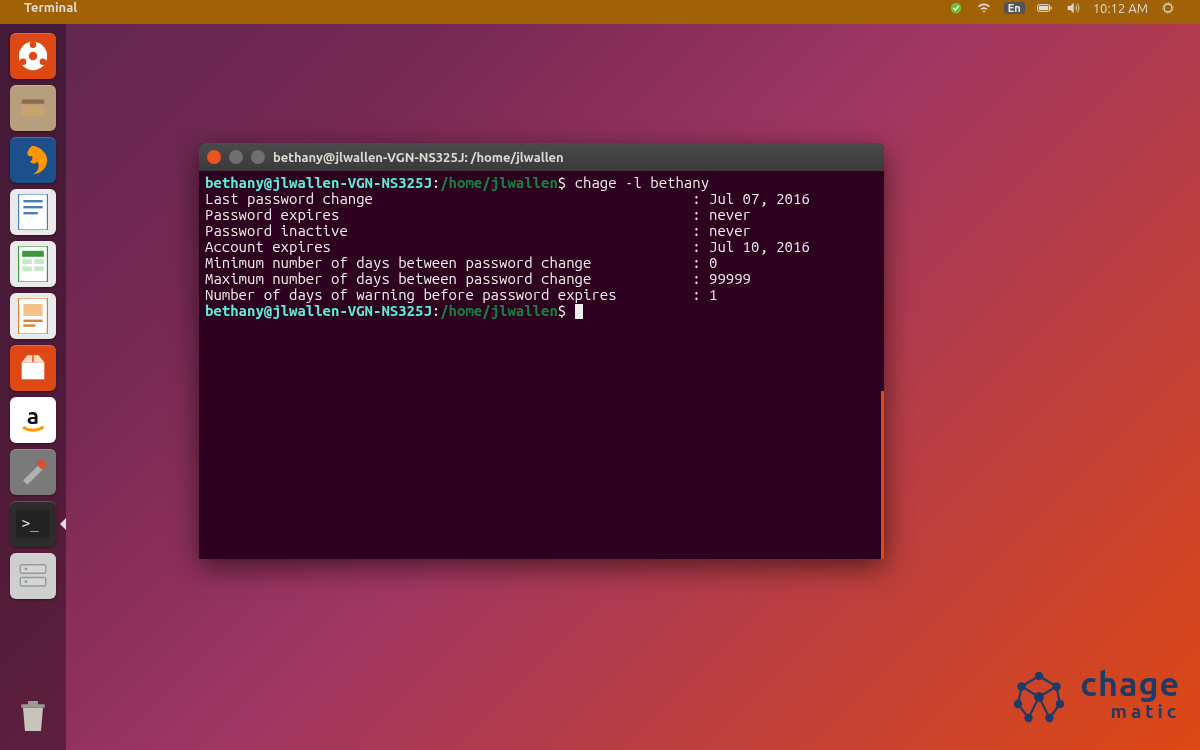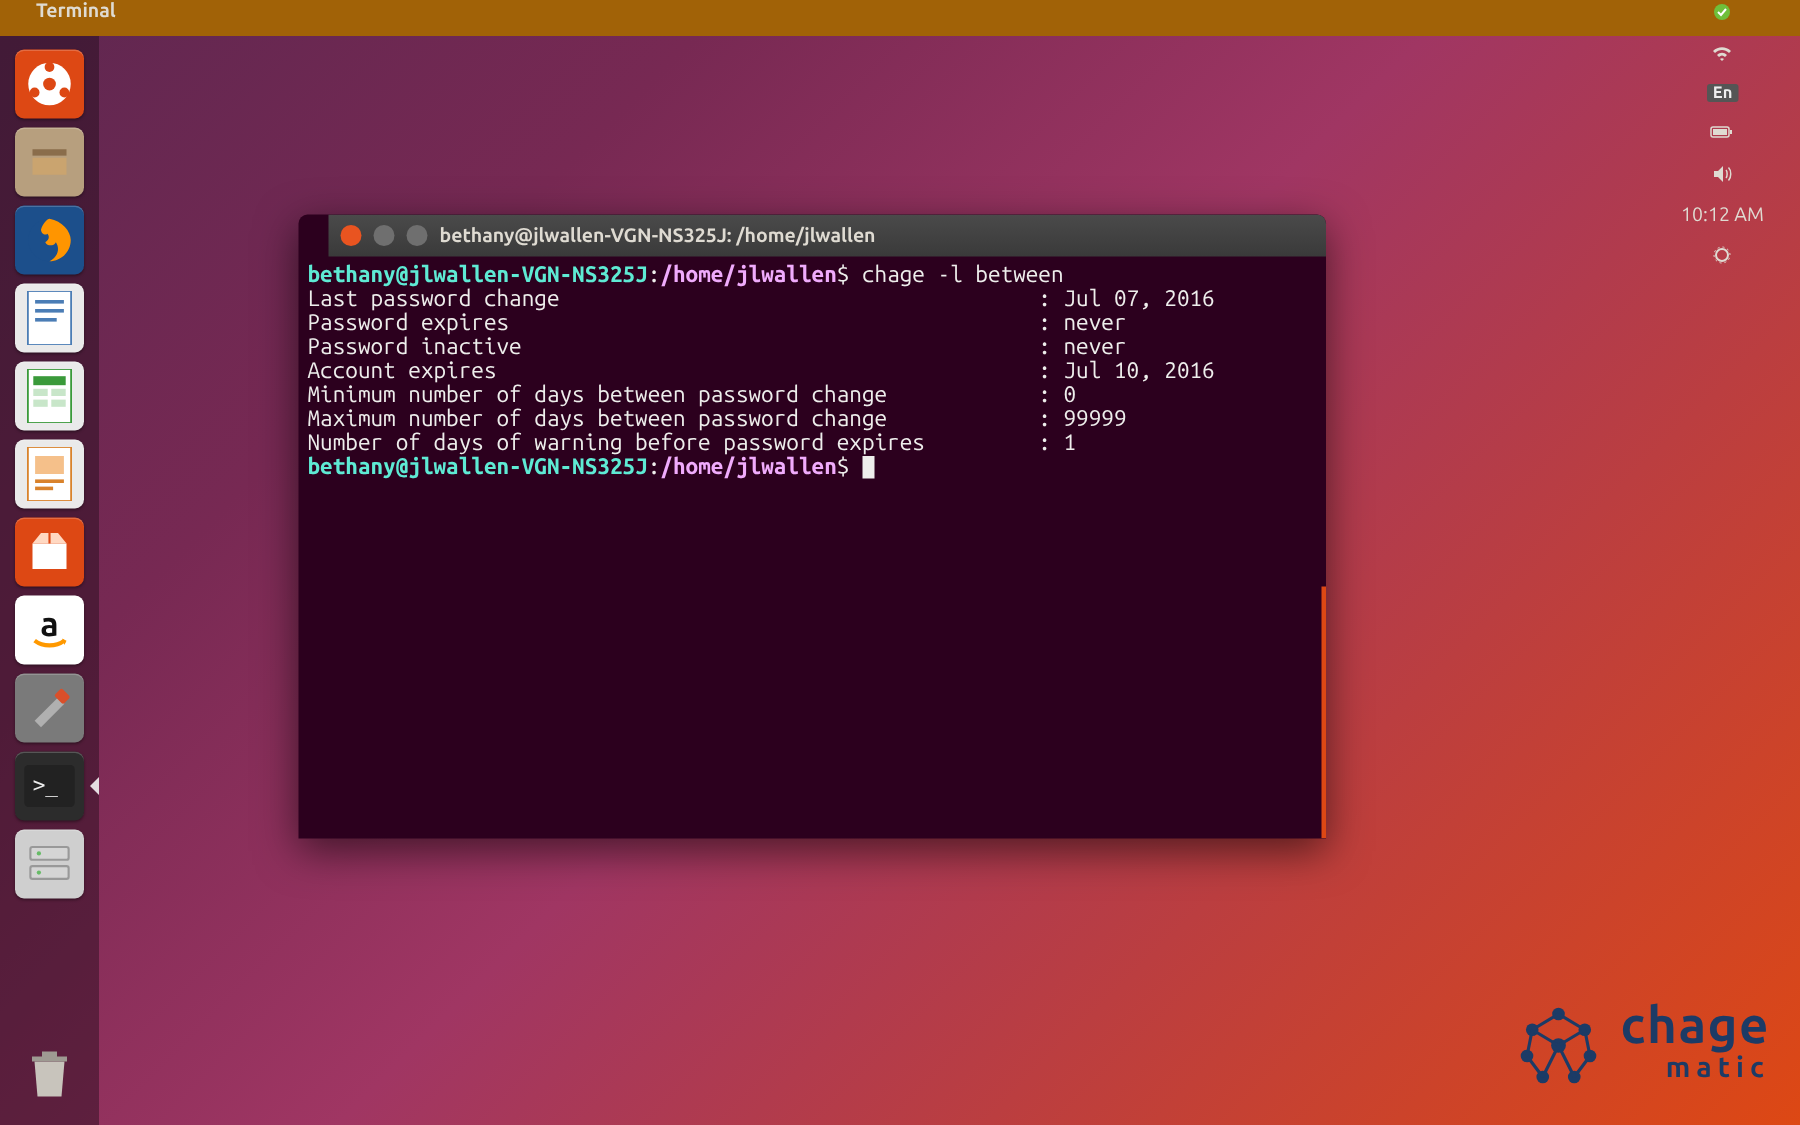--- a/index.html
+++ b/index.html
@@ -12,21 +12,21 @@
 
 
 .menubar {
   position: absolute; top: 0; left: 0; right: 0; height: 24px;
   background: #a16207; color: #dfdbd2;
   display: flex; align-items: flex-start; padding: 0 24px;
   font-size: 13px;
 }
 .menubar .app-label { font-weight: bold; }
 .menubar .spacer { flex: 1; }
-.menubar .tray { display: flex; align-items: center; gap: 12px; flex-direction: column; }
+.menubar .tray { display: flex; align-items: center; gap: 12px; }
 .menubar .tray > * { display: flex; align-items: center; }
 .lang-badge {
   background: #555; border-radius: 2px; padding: 0 4px;
   font-size: 11px; color: #eee; font-weight: bold;
 }
 .tray svg { width: 16px; height: 16px; fill: #dfdbd2; }
 
 
 .launcher {
   position: absolute; top: 24px; left: 0; bottom: 0; width: 66px;
@@ -61,39 +61,39 @@
   width: 685px; height: 416px;
   background: #2c001e;
   border-radius: 6px 6px 0 0;
   box-shadow: 0 8px 28px rgba(0,0,0,0.55);
   display: flex; flex-direction: column;
   overflow: hidden;
 }
 .titlebar {
   height: 28px; background: linear-gradient(#4a4a4a, #3a3a3a);
   display: flex; align-items: center; padding: 0 8px; gap: 8px;
-  color: #dfdbd2; font-size: 13px; font-weight: bold; margin-left: 20px;
+  color: #dfdbd2; font-size: 13px; font-weight: bold;
 }
 .win-btn { width: 14px; height: 14px; border-radius: 50%; }
 .win-close { background: #e95420; }
 .win-min { background: #6f6f6f; }
 .win-max { background: #6f6f6f; }
 .terminal-body {
   flex: 1; padding: 4px 6px;
   font-family: "Ubuntu Mono", "DejaVu Sans Mono", monospace;
   font-size: 15px; line-height: 16px; color: #eeeeec;
   white-space: pre; overflow: hidden;
   position: relative;
 }
 .terminal-body .scroll-edge {
   position: absolute; right: 0; top: 220px; bottom: 0; width: 3px;
   background: #dd4814;
 }
 .ps-user { color: #5eead4; font-weight: bold; }
-.ps-path { color: #f0abfc; font-weight: bold; }
+.ps-path { color: #15803d; font-weight: bold; }
 .ps-cmd  { color: #eeeeec; }
 .cursor {
   display: inline-block; width: 8px; height: 15px;
   background: #eeeeec; vertical-align: text-bottom;
 }
 
 
 .watermark {
   position: absolute; right: 20px; bottom: 18px;
   display: flex; align-items: center; gap: 6px;
@@ -258,21 +258,21 @@
   </div>
 </div>
 
 <div class="terminal-window">
   <div class="titlebar">
     <span class="win-btn win-close"></span>
     <span class="win-btn win-min"></span>
     <span class="win-btn win-max"></span>
     <span>bethany@jlwallen-VGN-NS325J: /home/jlwallen</span>
   </div>
-  <div class="terminal-body" id="terminal-body"><span class="ps-user">bethany@jlwallen-VGN-NS325J</span><span class="ps-cmd">:</span><span class="ps-path">/home/jlwallen</span><span class="ps-cmd">$ </span><span class="ps-cmd">chage -l between</span>
+  <div class="terminal-body" id="terminal-body"><span class="ps-user">bethany@jlwallen-VGN-NS325J</span><span class="ps-cmd">:</span><span class="ps-path">/home/jlwallen</span><span class="ps-cmd">$ </span><span class="ps-cmd">chage -l bethany</span>
 Last password change                                      : Jul 07, 2016
 Password expires                                          : never
 Password inactive                                         : never
 Account expires                                           : Jul 10, 2016
 Minimum number of days between password change            : 0
 Maximum number of days between password change            : 99999
 Number of days of warning before password expires         : 1
 <span class="ps-user">bethany@jlwallen-VGN-NS325J</span><span class="ps-cmd">:</span><span class="ps-path">/home/jlwallen</span><span class="ps-cmd">$ </span><span class="cursor"></span><div class="scroll-edge"></div></div>
 </div>
 

